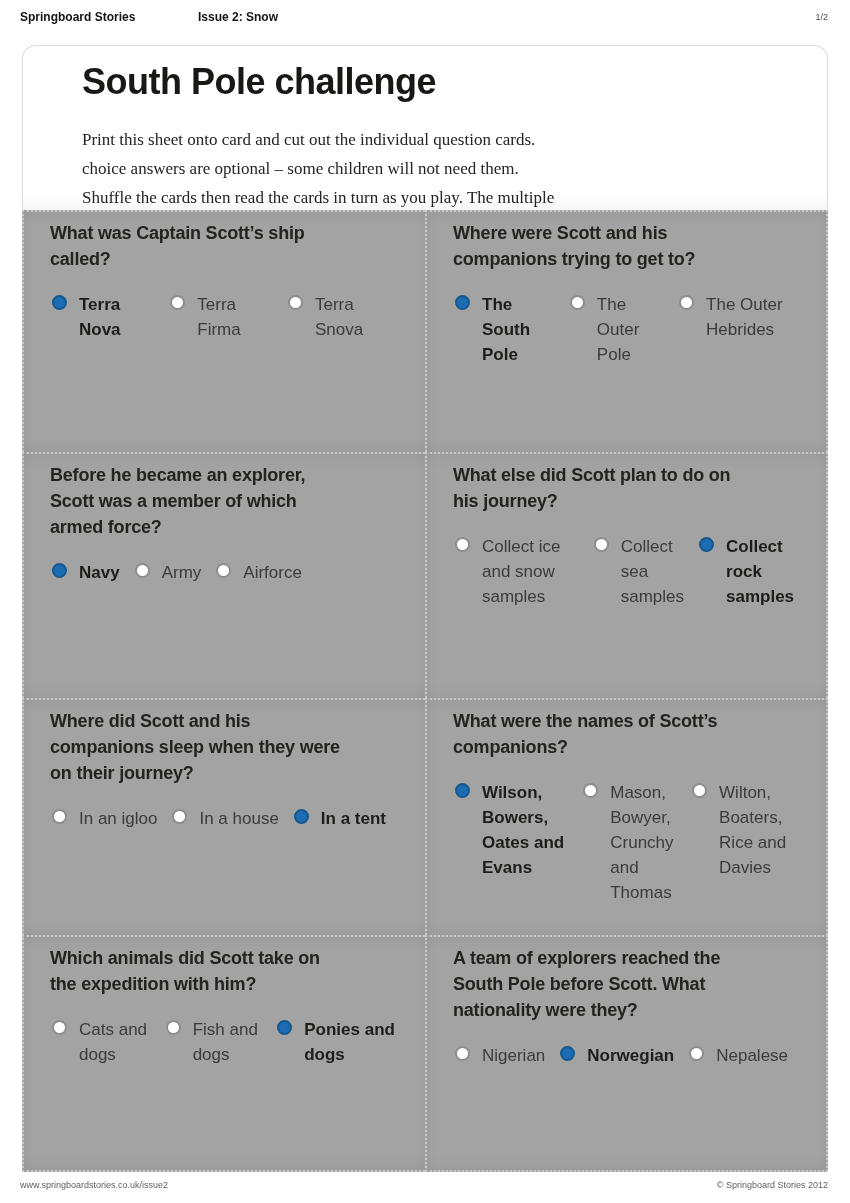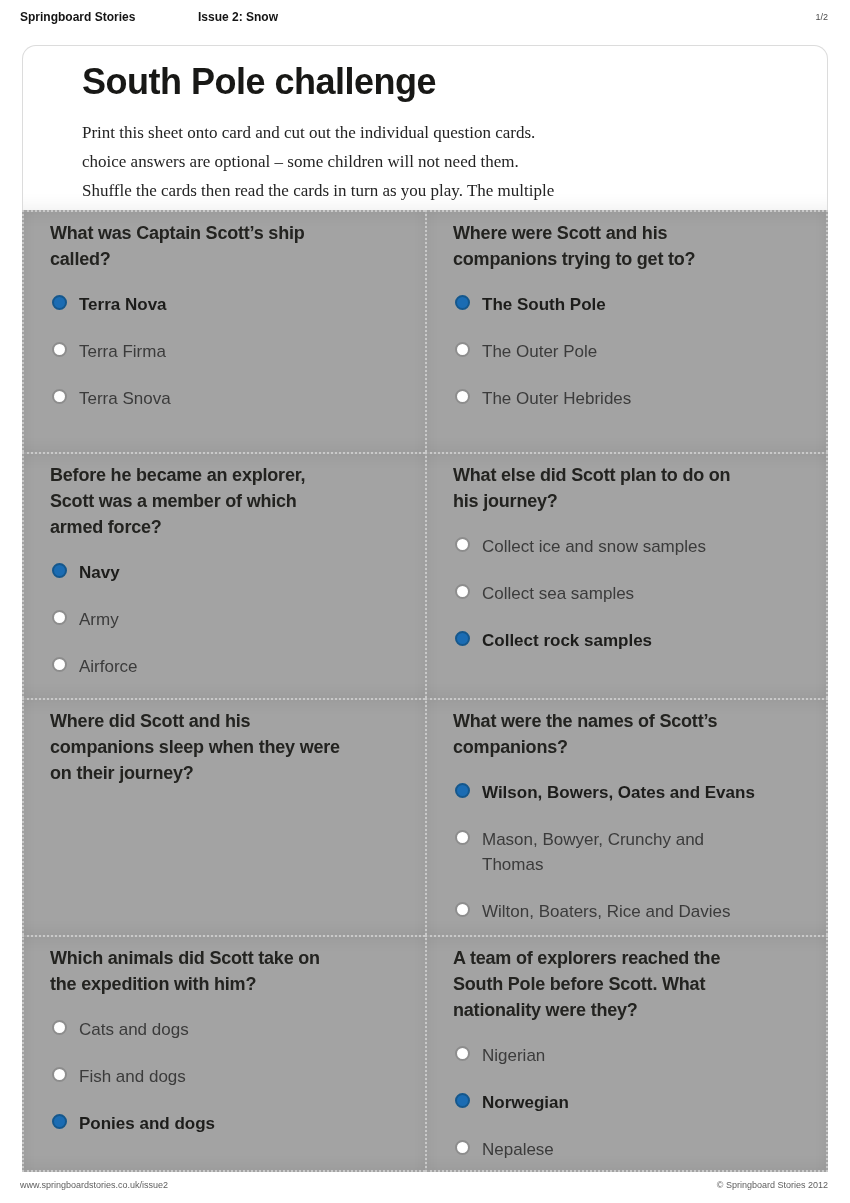--- a/index.html
+++ b/index.html
@@ -25,21 +25,21 @@
     height:165px;
     border:1px solid #dcdcdc;
     border-bottom:none;
     border-radius:14px 14px 0 0;
     padding:15px 40px 0 59px;
     background:#fff;
     box-shadow: inset 0 -18px 16px -14px rgba(0,0,0,.06);
   }
   .sheet-title {
     font-size:36px; font-weight:bold; letter-spacing:-0.5px;
-    color:#181816; margin-bottom:15px;
+    color:#181816; margin-bottom:22px;
   }
   .intro-line { font-size:17px; line-height:29px; color:#242424;font-family:Liberation Serif, serif; }
 
   
   .cards-grid {
     display:grid;
     grid-template-columns:403px 403px;
     grid-template-rows:242px 246px 237px 237px;
   }
   .card {
@@ -55,21 +55,21 @@
       inset -14px 0 12px -11px rgba(0,0,0,.035);
   }
   .card:nth-child(2n)  { border-right:2px dotted #c9c9c9; }
   .card:nth-child(n+7) { border-bottom:2px dotted #c9c9c9; }
 
   .question {
     font-size:18px; font-weight:bold; line-height:26px;
     letter-spacing:-0.2px; color:#232320;
     margin-bottom:20px; white-space:pre-line;
   }
-  .options { display:flex; flex-direction:column; gap:22px; }
+  .options { display:flex; flex-direction:row; gap:13px; }
   .option  { display:flex; align-items:flex-start; }
   .radio {
     flex:0 0 auto; width:15px; height:15px; border-radius:50%;
     border:2px solid #8d8d8d; background:#fff;
     margin:3px 12px 0 2px;
   }
   .option.selected .radio {
     background:var(--accent-blue, #1b6cb3);
     border-color:var(--accent-ring, #15578c);
   }
@@ -185,20 +185,36 @@
     <span class="radio"></span>
     <span class="opt-label">Collect rock samples</span>
   </div>
 </div>
   </div>
 
   <div class="card">
     <div class="question">Where did Scott and his
 companions sleep when they were
 on their journey?</div>
+    <div class="options">
+  <div class="option">
+    <span class="radio"></span>
+    <span class="opt-label">In an igloo</span>
+  </div>
+
+  <div class="option">
+    <span class="radio"></span>
+    <span class="opt-label">In a house</span>
+  </div>
+
+  <div class="option selected">
+    <span class="radio"></span>
+    <span class="opt-label">In a tent</span>
+  </div>
+</div>
   </div>
 
   <div class="card">
     <div class="question">What were the names of Scott’s
 companions?</div>
     <div class="options">
   <div class="option selected">
     <span class="radio"></span>
     <span class="opt-label">Wilson, Bowers, Oates and Evans</span>
   </div>

